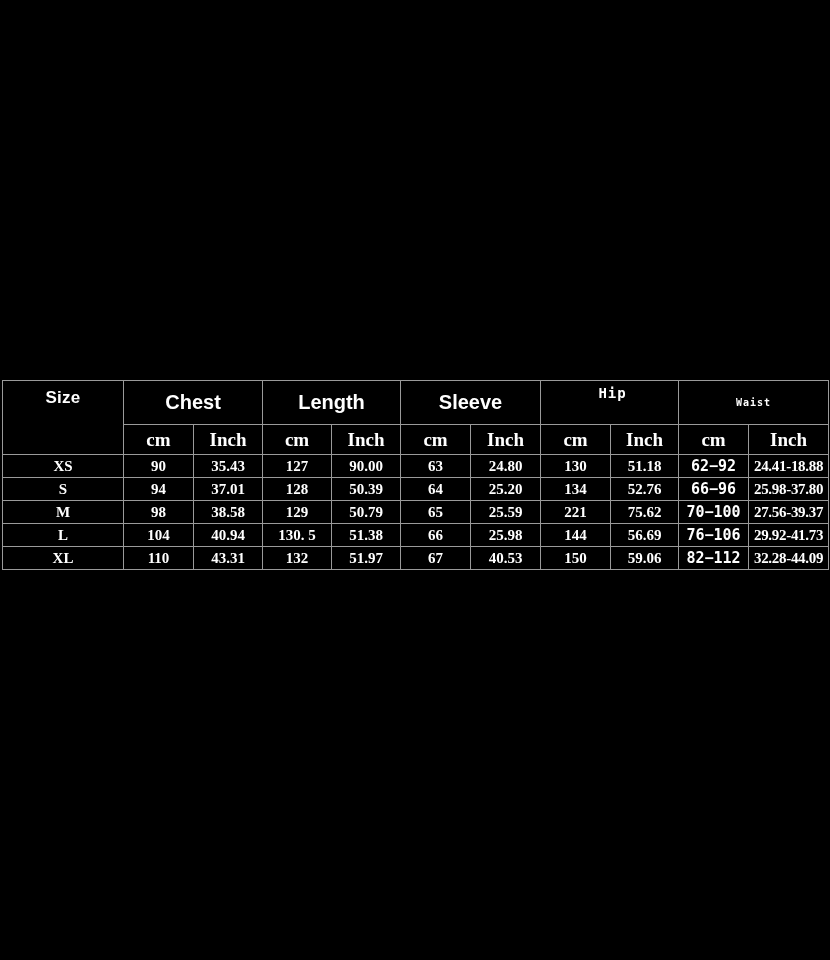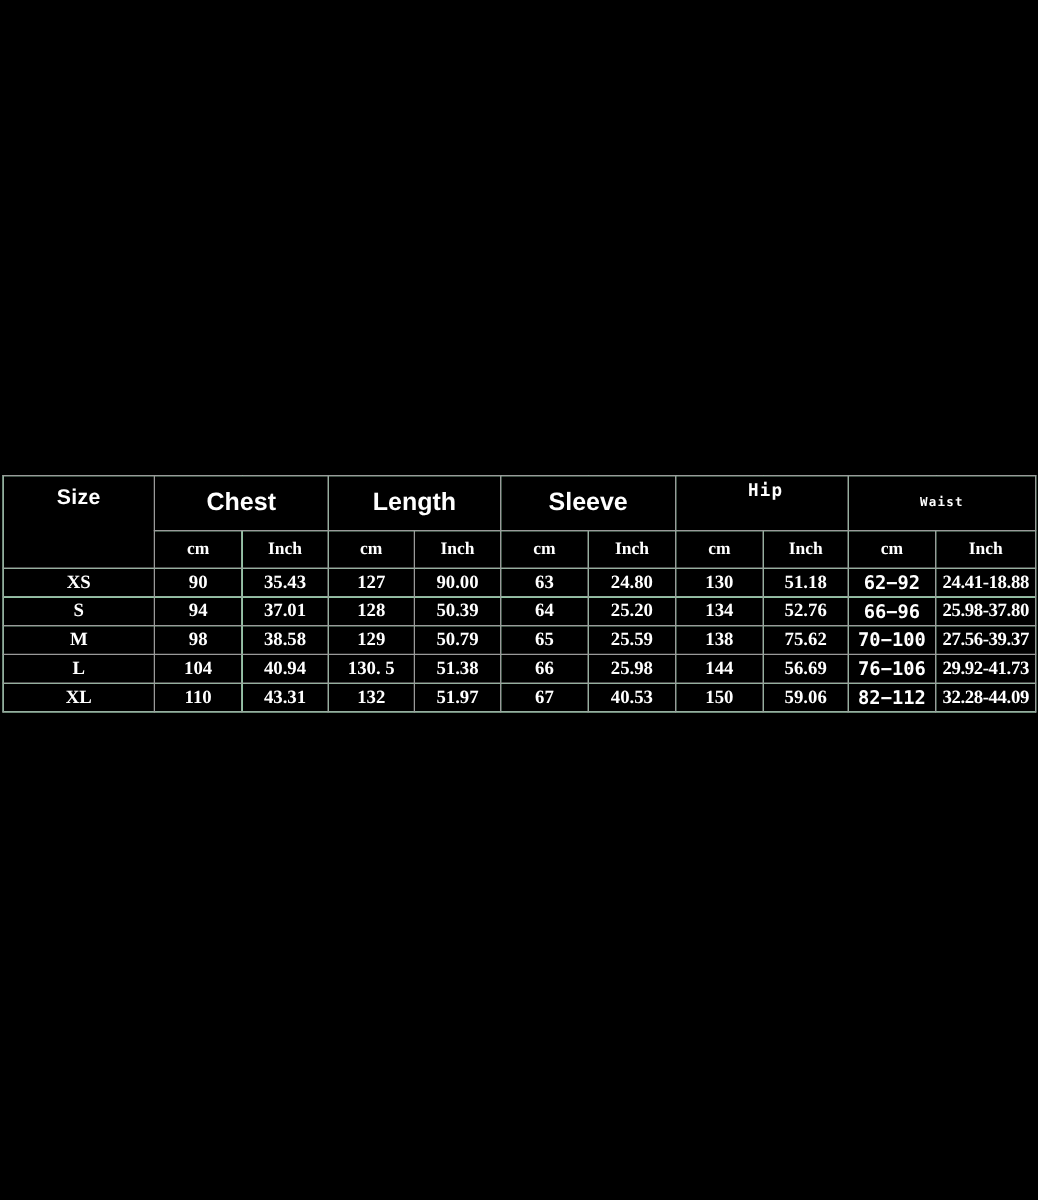--- a/index.html
+++ b/index.html
@@ -16,21 +16,21 @@
   }
 
   
   #size-chart {
     position: absolute;
     left: 2px;
     top: 380px;
     width: 826px;
     border-collapse: collapse;
     table-layout: fixed;
-    background: #86efac;
+    background: #a16207;
   }
   #size-chart td, #size-chart th {
     padding: 0;
     margin: 0;
     border: 1px solid #9a9a9a;
     text-align: center;
     vertical-align: middle;
     font-weight: bold;
     color: #ffffff;
     background: #000000;
@@ -65,21 +65,21 @@
     letter-spacing: 1px;
     text-align: left;
     vertical-align: top !important;
     padding-left: 6px !important;
     padding-top: 4px !important;
   }
 
   
   .hdr-unit {
     height: 30px;
-    font-size: 14px;
+    font-size: 19px;
   }
   .u-cm {
     background: #000000;
     color: #ffffff;
   }
   .u-inch {
     background: #FFFF00;
     color: #000000;
   }
 
@@ -175,21 +175,21 @@
       <td class="cell-inch cell-range-inch">25.98-37.80</td>
     </tr>
     <tr class="data-row">
       <td class="cell-size">M</td>
       <td>98</td>
       <td class="cell-inch">38.58</td>
       <td class="cell-len">129</td>
       <td class="cell-inch">50.79</td>
       <td>65</td>
       <td class="cell-inch">25.59</td>
-      <td>138</td>
+      <td>221</td>
       <td class="cell-inch">75.62</td>
       <td class="cell-range">70−100</td>
       <td class="cell-inch cell-range-inch">27.56-39.37</td>
     </tr>
     <tr class="data-row">
       <td class="cell-size">L</td>
       <td>104</td>
       <td class="cell-inch">40.94</td>
       <td class="cell-len">130. 5</td>
       <td class="cell-inch">51.38</td>

